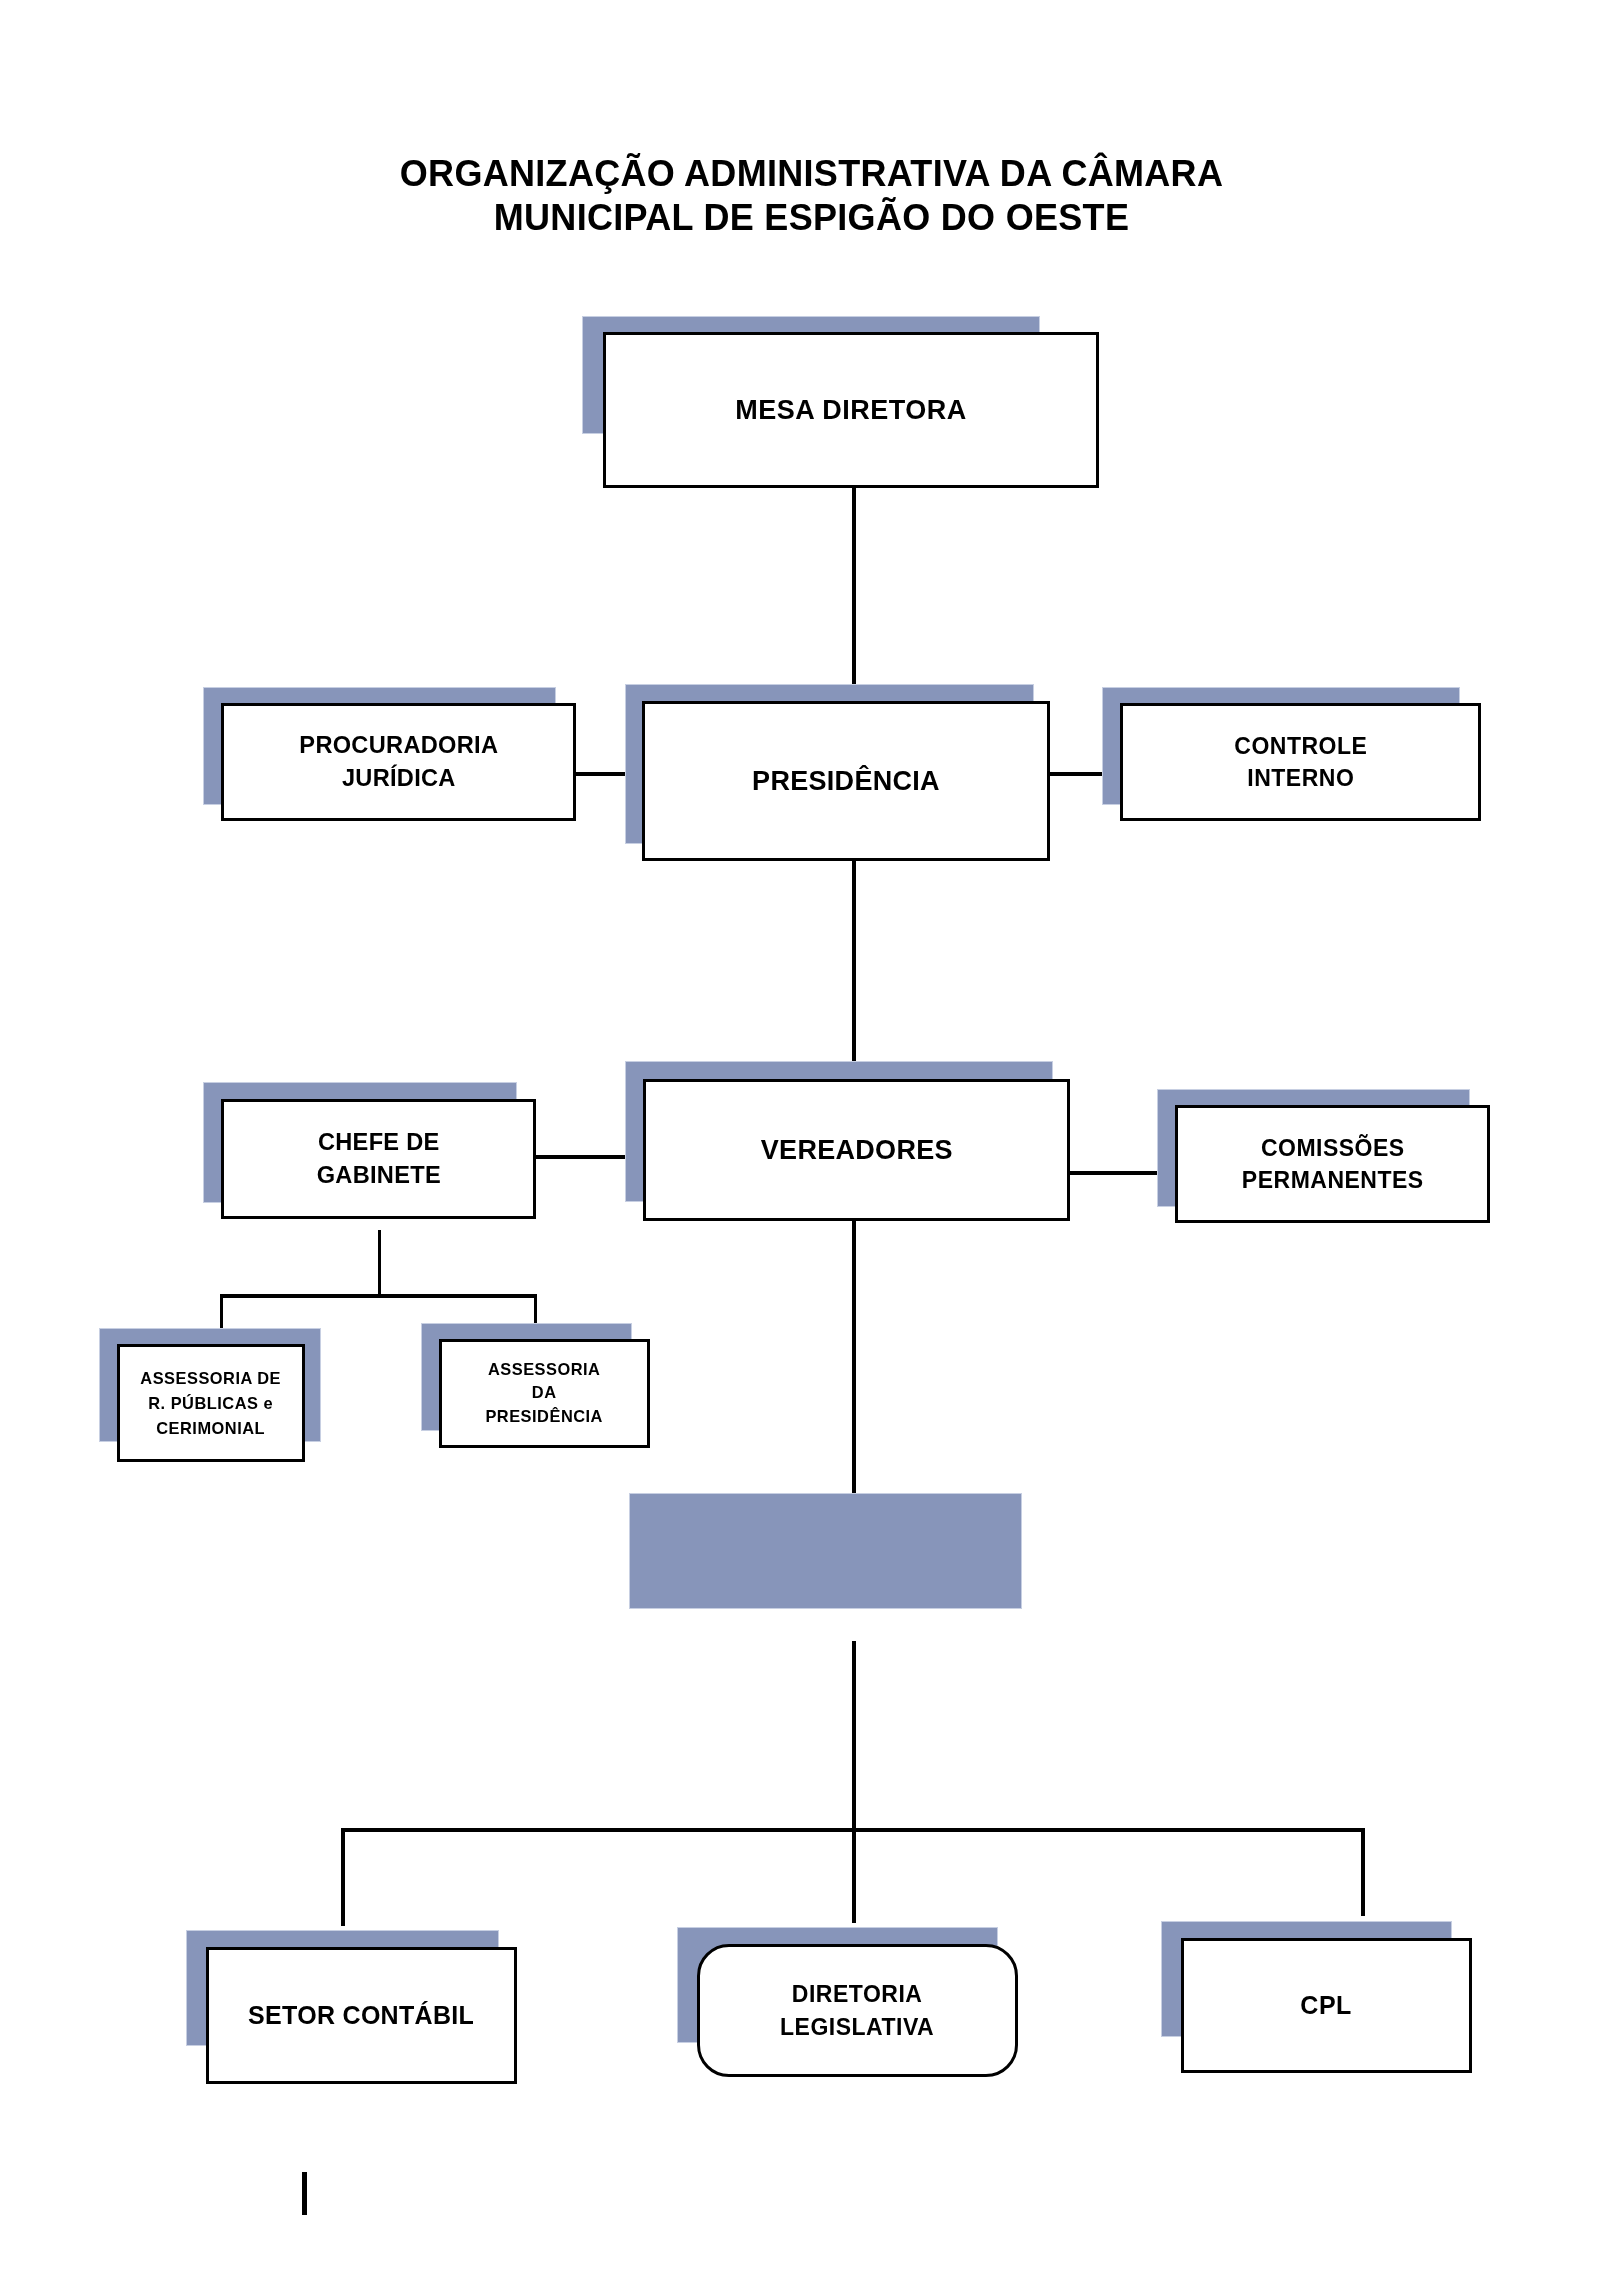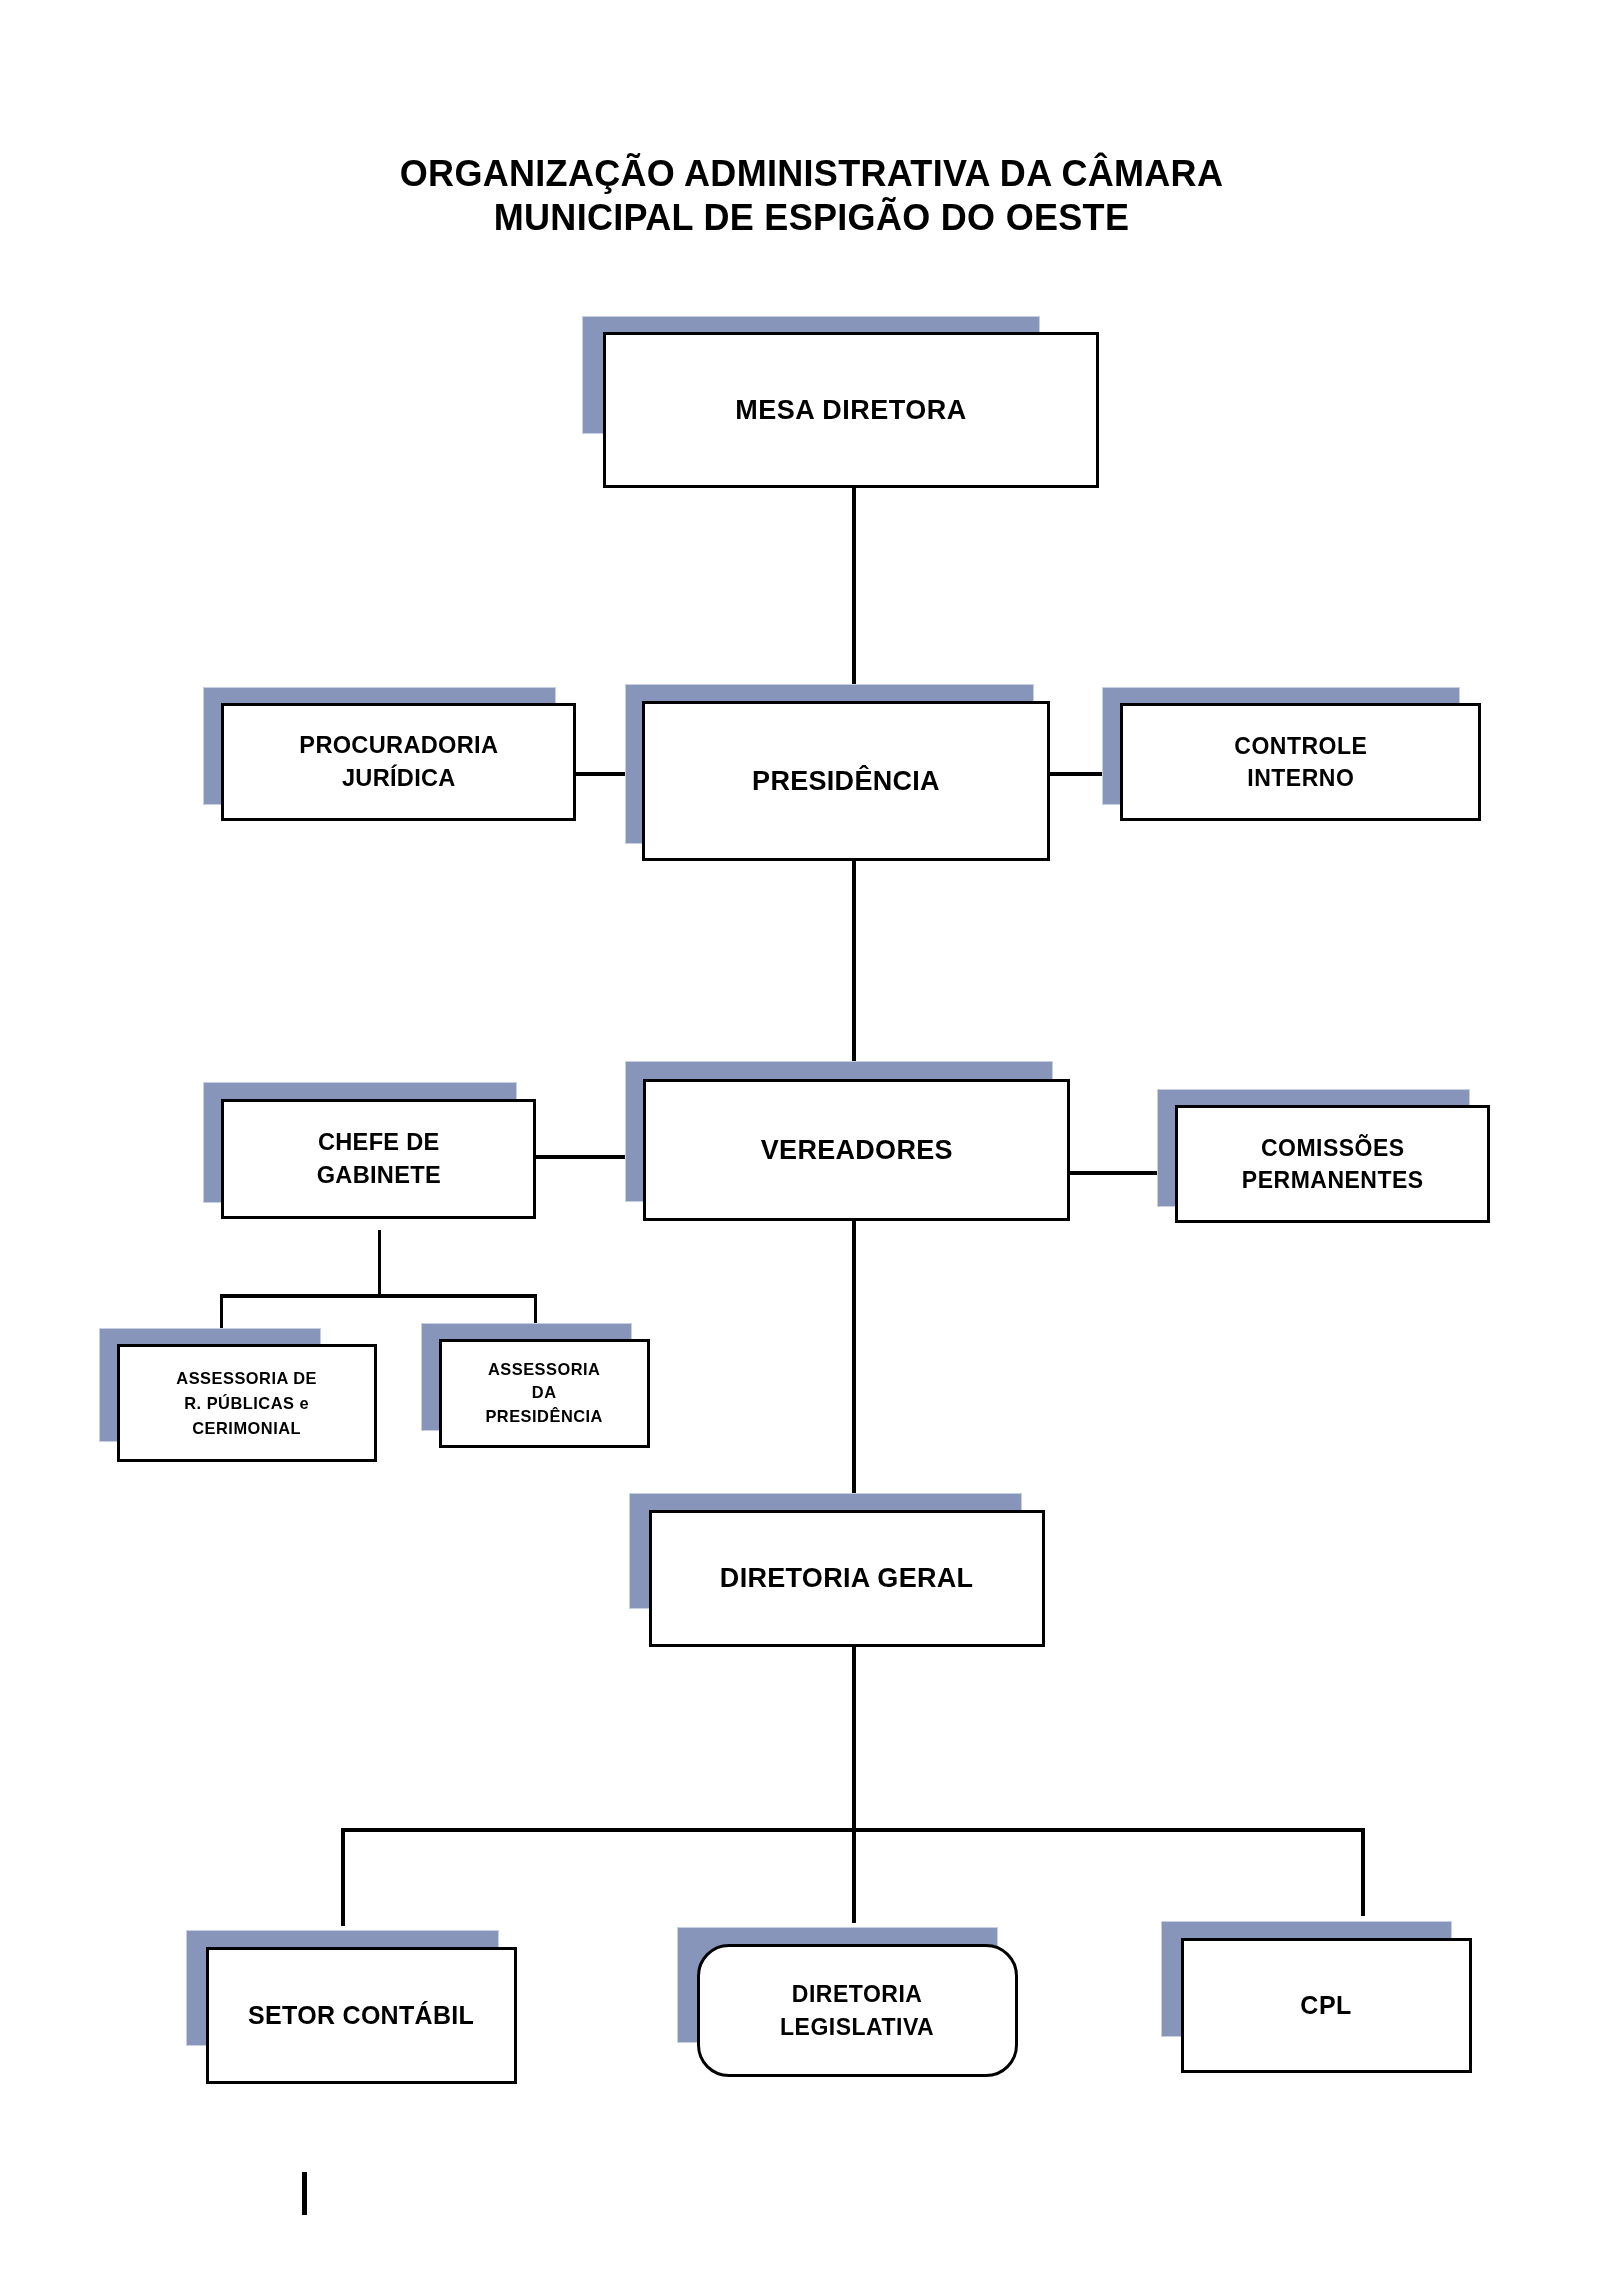--- a/index.html
+++ b/index.html
@@ -168,41 +168,38 @@
   <div class="node f-wide" style="left:1157px; top:1089px; width:334px; height:134px;">
     <div class="shadow" style="left:0; top:0; width:313px; height:118px;"></div>
     <div class="boxface" style="left:18.3px; top:16.4px; width:315px; height:118px;">
       <span class="label" style="font-size:23px;">COMISSÕES
 PERMANENTES</span>
     </div>
   </div>
 
   <div class="node f-wide" style="left:99px; top:1328px; width:242px; height:134px;">
     <div class="shadow" style="left:0; top:0; width:222px; height:114px;"></div>
-    <div class="boxface" style="left:17.7px; top:16.4px; width:260px; height:118px;">
+    <div class="boxface" style="left:17.7px; top:16.4px; width:188px; height:118px;">
       <span class="label" style="font-size:16.4px; line-height:1.5;">ASSESSORIA DE
 R. PÚBLICAS e
 CERIMONIAL</span>
     </div>
   </div>
 
   <div class="node f-wide" style="left:421px; top:1323px; width:229px; height:124px;">
     <div class="shadow" style="left:0; top:0; width:211px; height:108px;"></div>
     <div class="boxface" style="left:17.7px; top:15.7px; width:211px; height:109px;">
       <span class="label" style="font-size:16.4px; line-height:1.45;">ASSESSORIA
 DA
 PRESIDÊNCIA</span>
     </div>
   </div>
 
   <div class="node f-cond" style="left:629px; top:1493px; width:415px; height:154px;">
     <div class="shadow" style="left:0; top:0; width:393px; height:116px;"></div>
-    <div class="boxface" style="left:19.6px; top:17px; width:396px; height:137px;">
-      <span class="label" style="font-size:27px;">DIRETORIA GERAL</span>
-    </div>
   </div>
 
   <div class="node f-cond" style="left:186px; top:1930px; width:330px; height:154px;">
     <div class="shadow" style="left:0; top:0; width:313px; height:116px;"></div>
     <div class="boxface" style="left:19.6px; top:17px; width:311px; height:137px;">
       <span class="label" style="font-size:25px;">SETOR CONTÁBIL</span>
     </div>
   </div>
 
   <div class="node f-wide" style="left:677px; top:1927px; width:340px; height:150px;">

